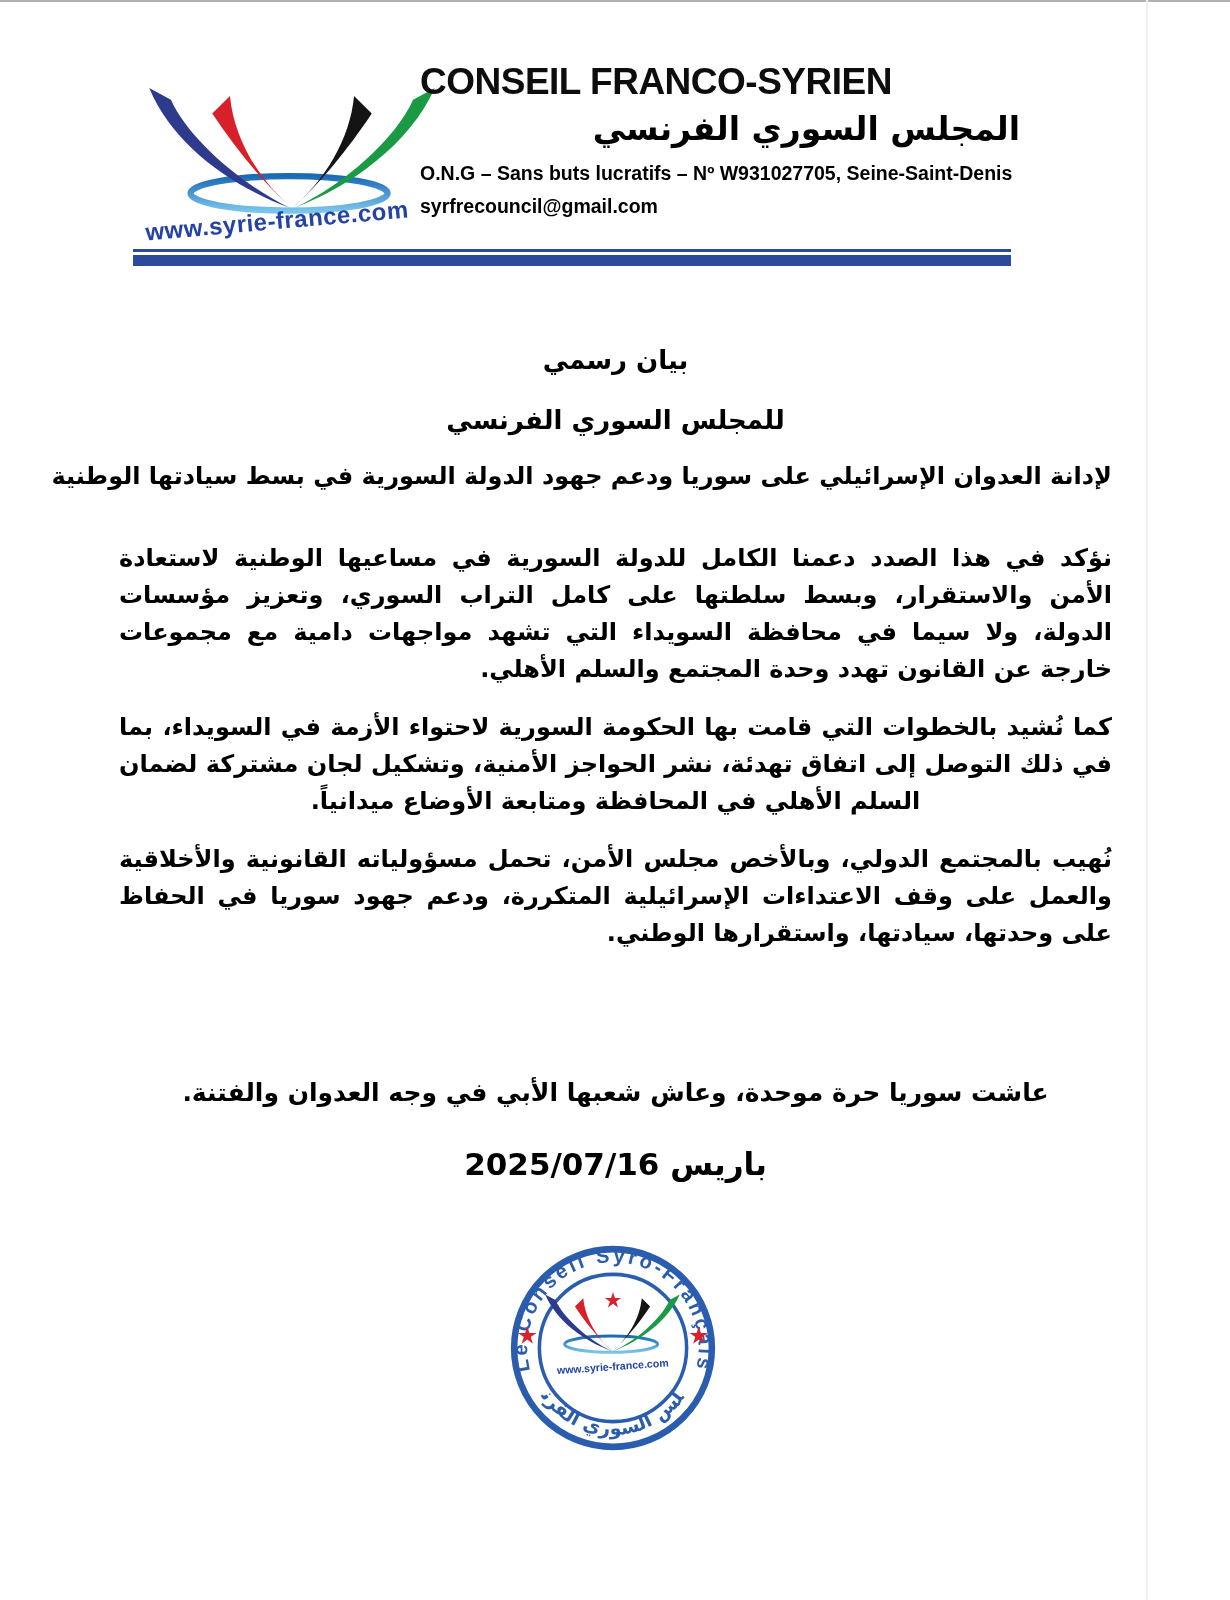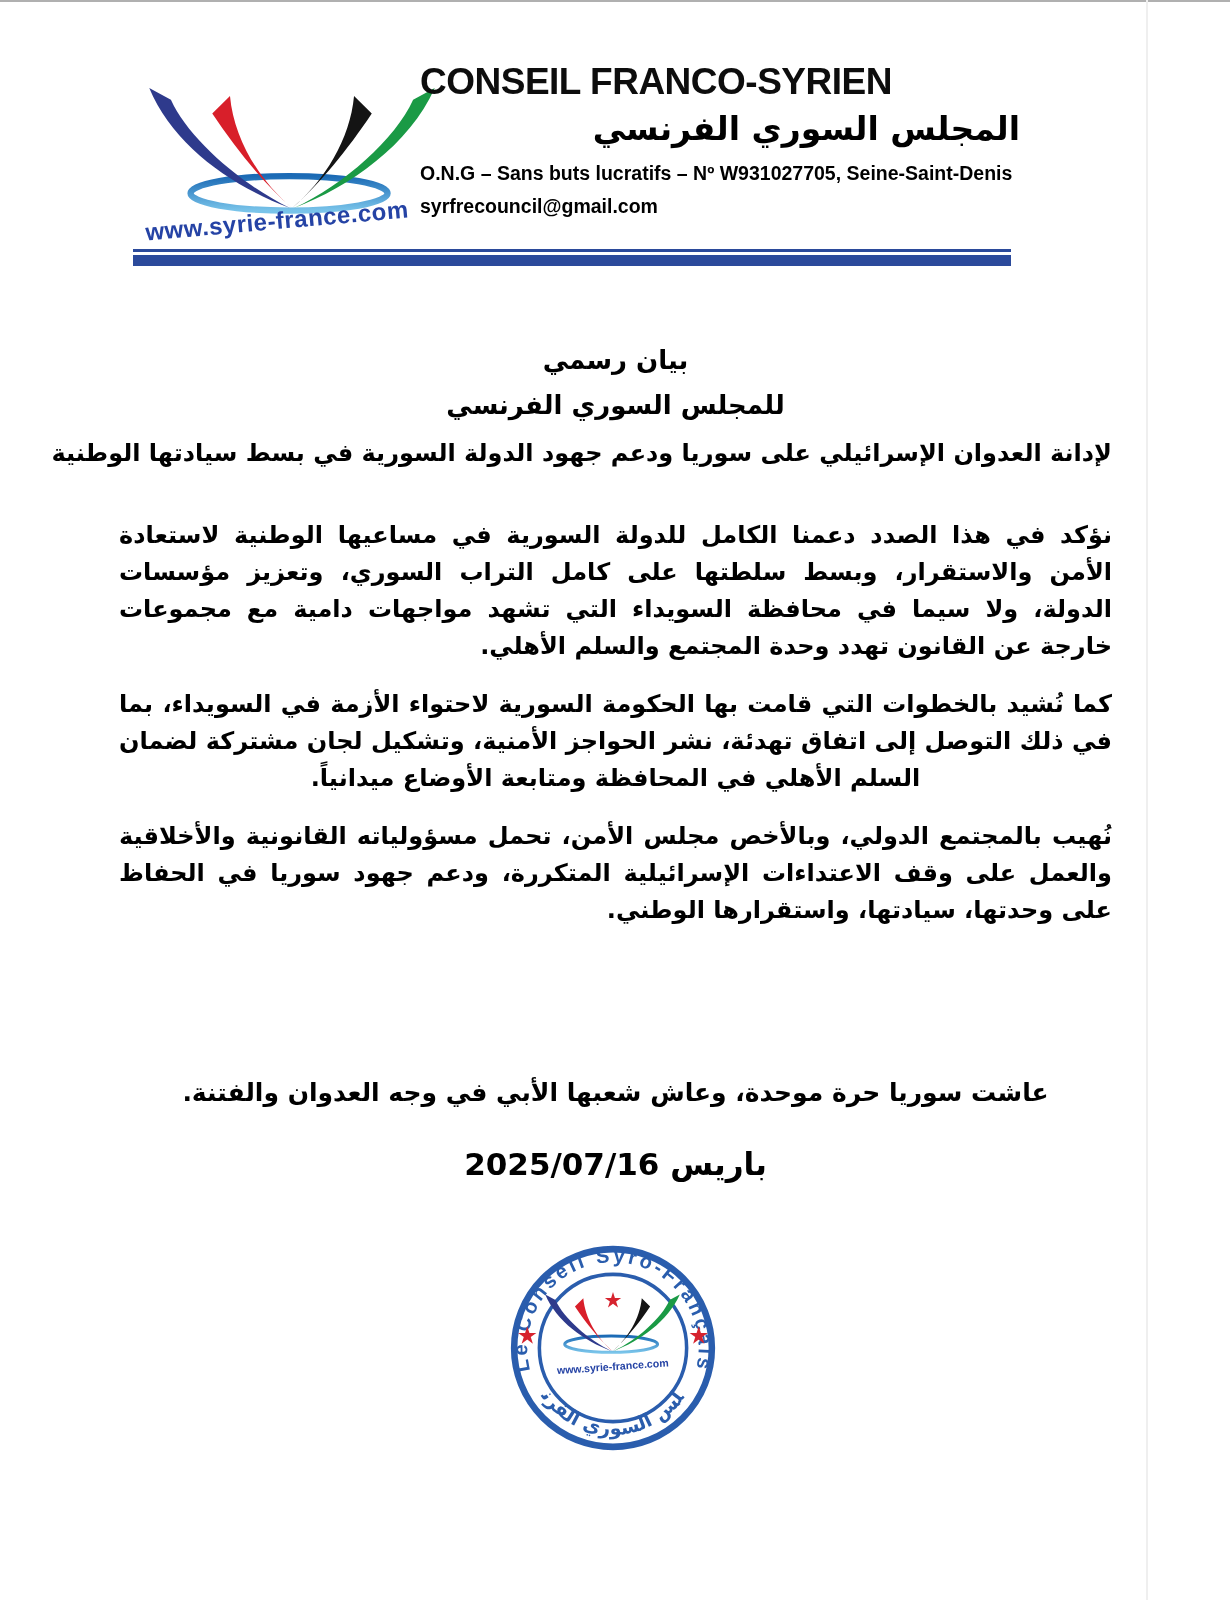--- a/index.html
+++ b/index.html
@@ -31,22 +31,22 @@
   .sep-thin{height:3px;background:#2b4a9b;}
   .sep-gap{height:3px;background:#ffffff;}
   .sep-thick{height:11px;background:#2b4a9b;}
 
   
   .statement{
     position:absolute;left:119px;top:344px;width:993px;direction:rtl;
     font-family:"DejaVu Sans",sans-serif;font-weight:bold;color:#000000;
   }
   .s-t1,.s-t2{text-align:center;font-size:26px;line-height:32px;}
-  .s-t2{margin-top:13px;}
-  .s-sub{text-align:center;font-size:24px;margin-top:18px;white-space:nowrap;}
+  .s-t2{margin-top:28px;}
+  .s-sub{text-align:center;font-size:24px;margin-top:26px;white-space:nowrap;}
   .paras{margin-top:50px;}
   .para{font-size:24px;line-height:37px;text-align:justify;margin:0 0 21px 0;}
   .center-last{text-align-last:center;}
 
   .closing{
     position:absolute;left:119px;top:1078px;width:993px;text-align:center;direction:rtl;
     font-family:"DejaVu Sans",sans-serif;font-weight:bold;font-size:25px;
   }
   .dateline{
     position:absolute;left:119px;top:1146px;width:993px;text-align:center;direction:rtl;

